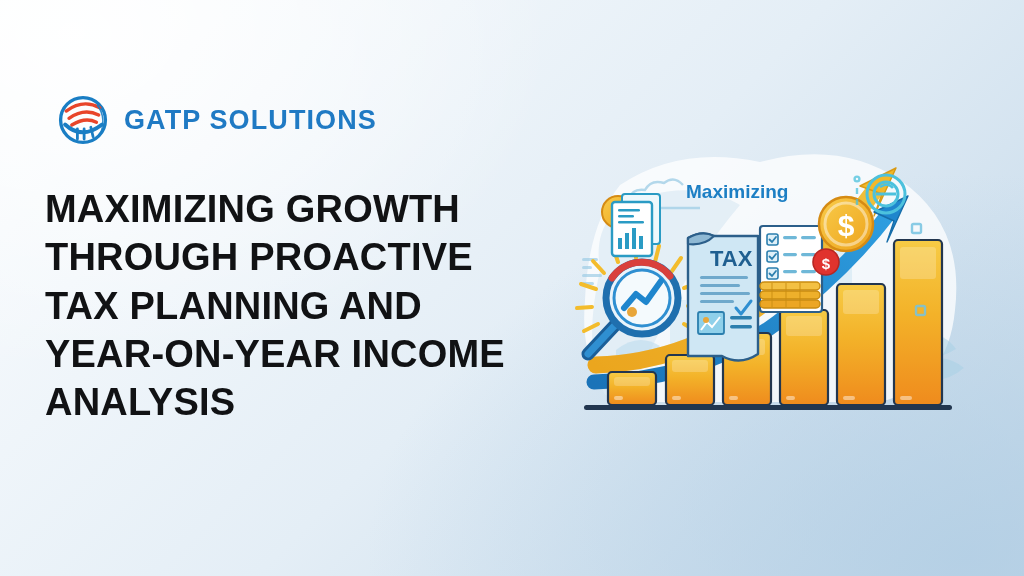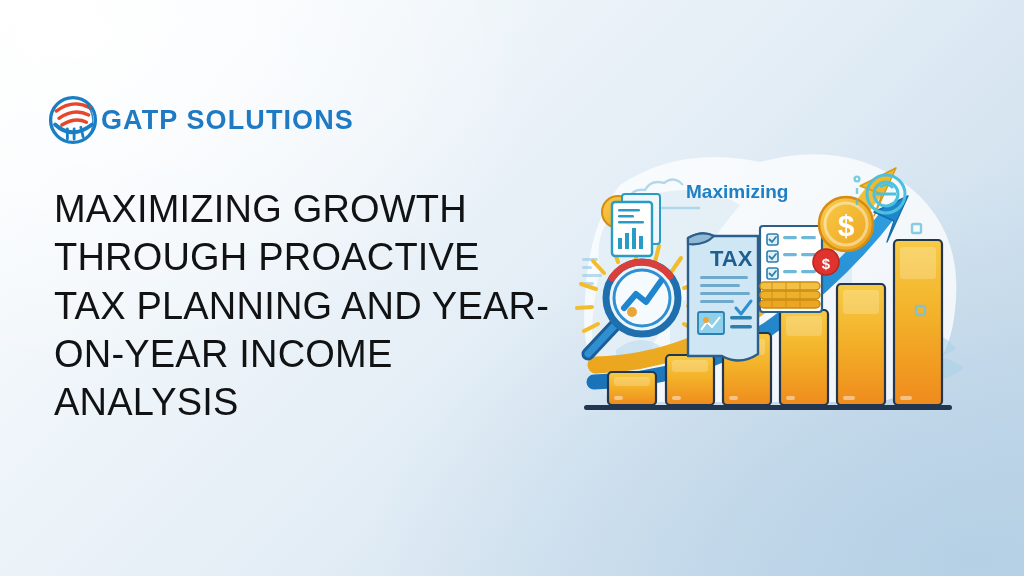--- a/index.html
+++ b/index.html
@@ -16,34 +16,34 @@
     pointer-events:none;
   }
   #bg-tint-br {
     position:absolute; right:0; bottom:0; width:700px; height:430px;
     background: radial-gradient(ellipse at 92% 96%, rgba(176,205,228,0.75) 0%, rgba(176,205,228,0.0) 66%);
     pointer-events:none;
   }
 
   
   #logo-block {
-    position:absolute; left:45px; top:92px;
-    display:flex; align-items:center; 
+    position:absolute; left:55px; top:92px;
+    display:flex; align-items:center; gap:13px;
   }
   #logo-mark { width:56px; height:56px; display:block; }
   #logo-wordmark {
     font-size:27px; font-weight:600; letter-spacing:1.1px;
     color:#1f7ac4; white-space:nowrap;
     font-family:"Liberation Sans", sans-serif;
   }
 
   
   #headline {
-    position:absolute; left:54px; top:185px; width:500px;
-    font-size:38px; line-height:1.27; font-weight:400;
+    position:absolute; left:45px; top:185px; width:500px;
+    font-size:38px; line-height:1.27; font-weight:700;
     letter-spacing:0.2px; color:#111214;
     text-transform:uppercase;
   }
 
   
   #illustration {
     position:absolute; left:560px; top:150px; width:420px; height:280px;
   }
   #illustration svg { display:block; width:100%; height:100%; }
 </style>

